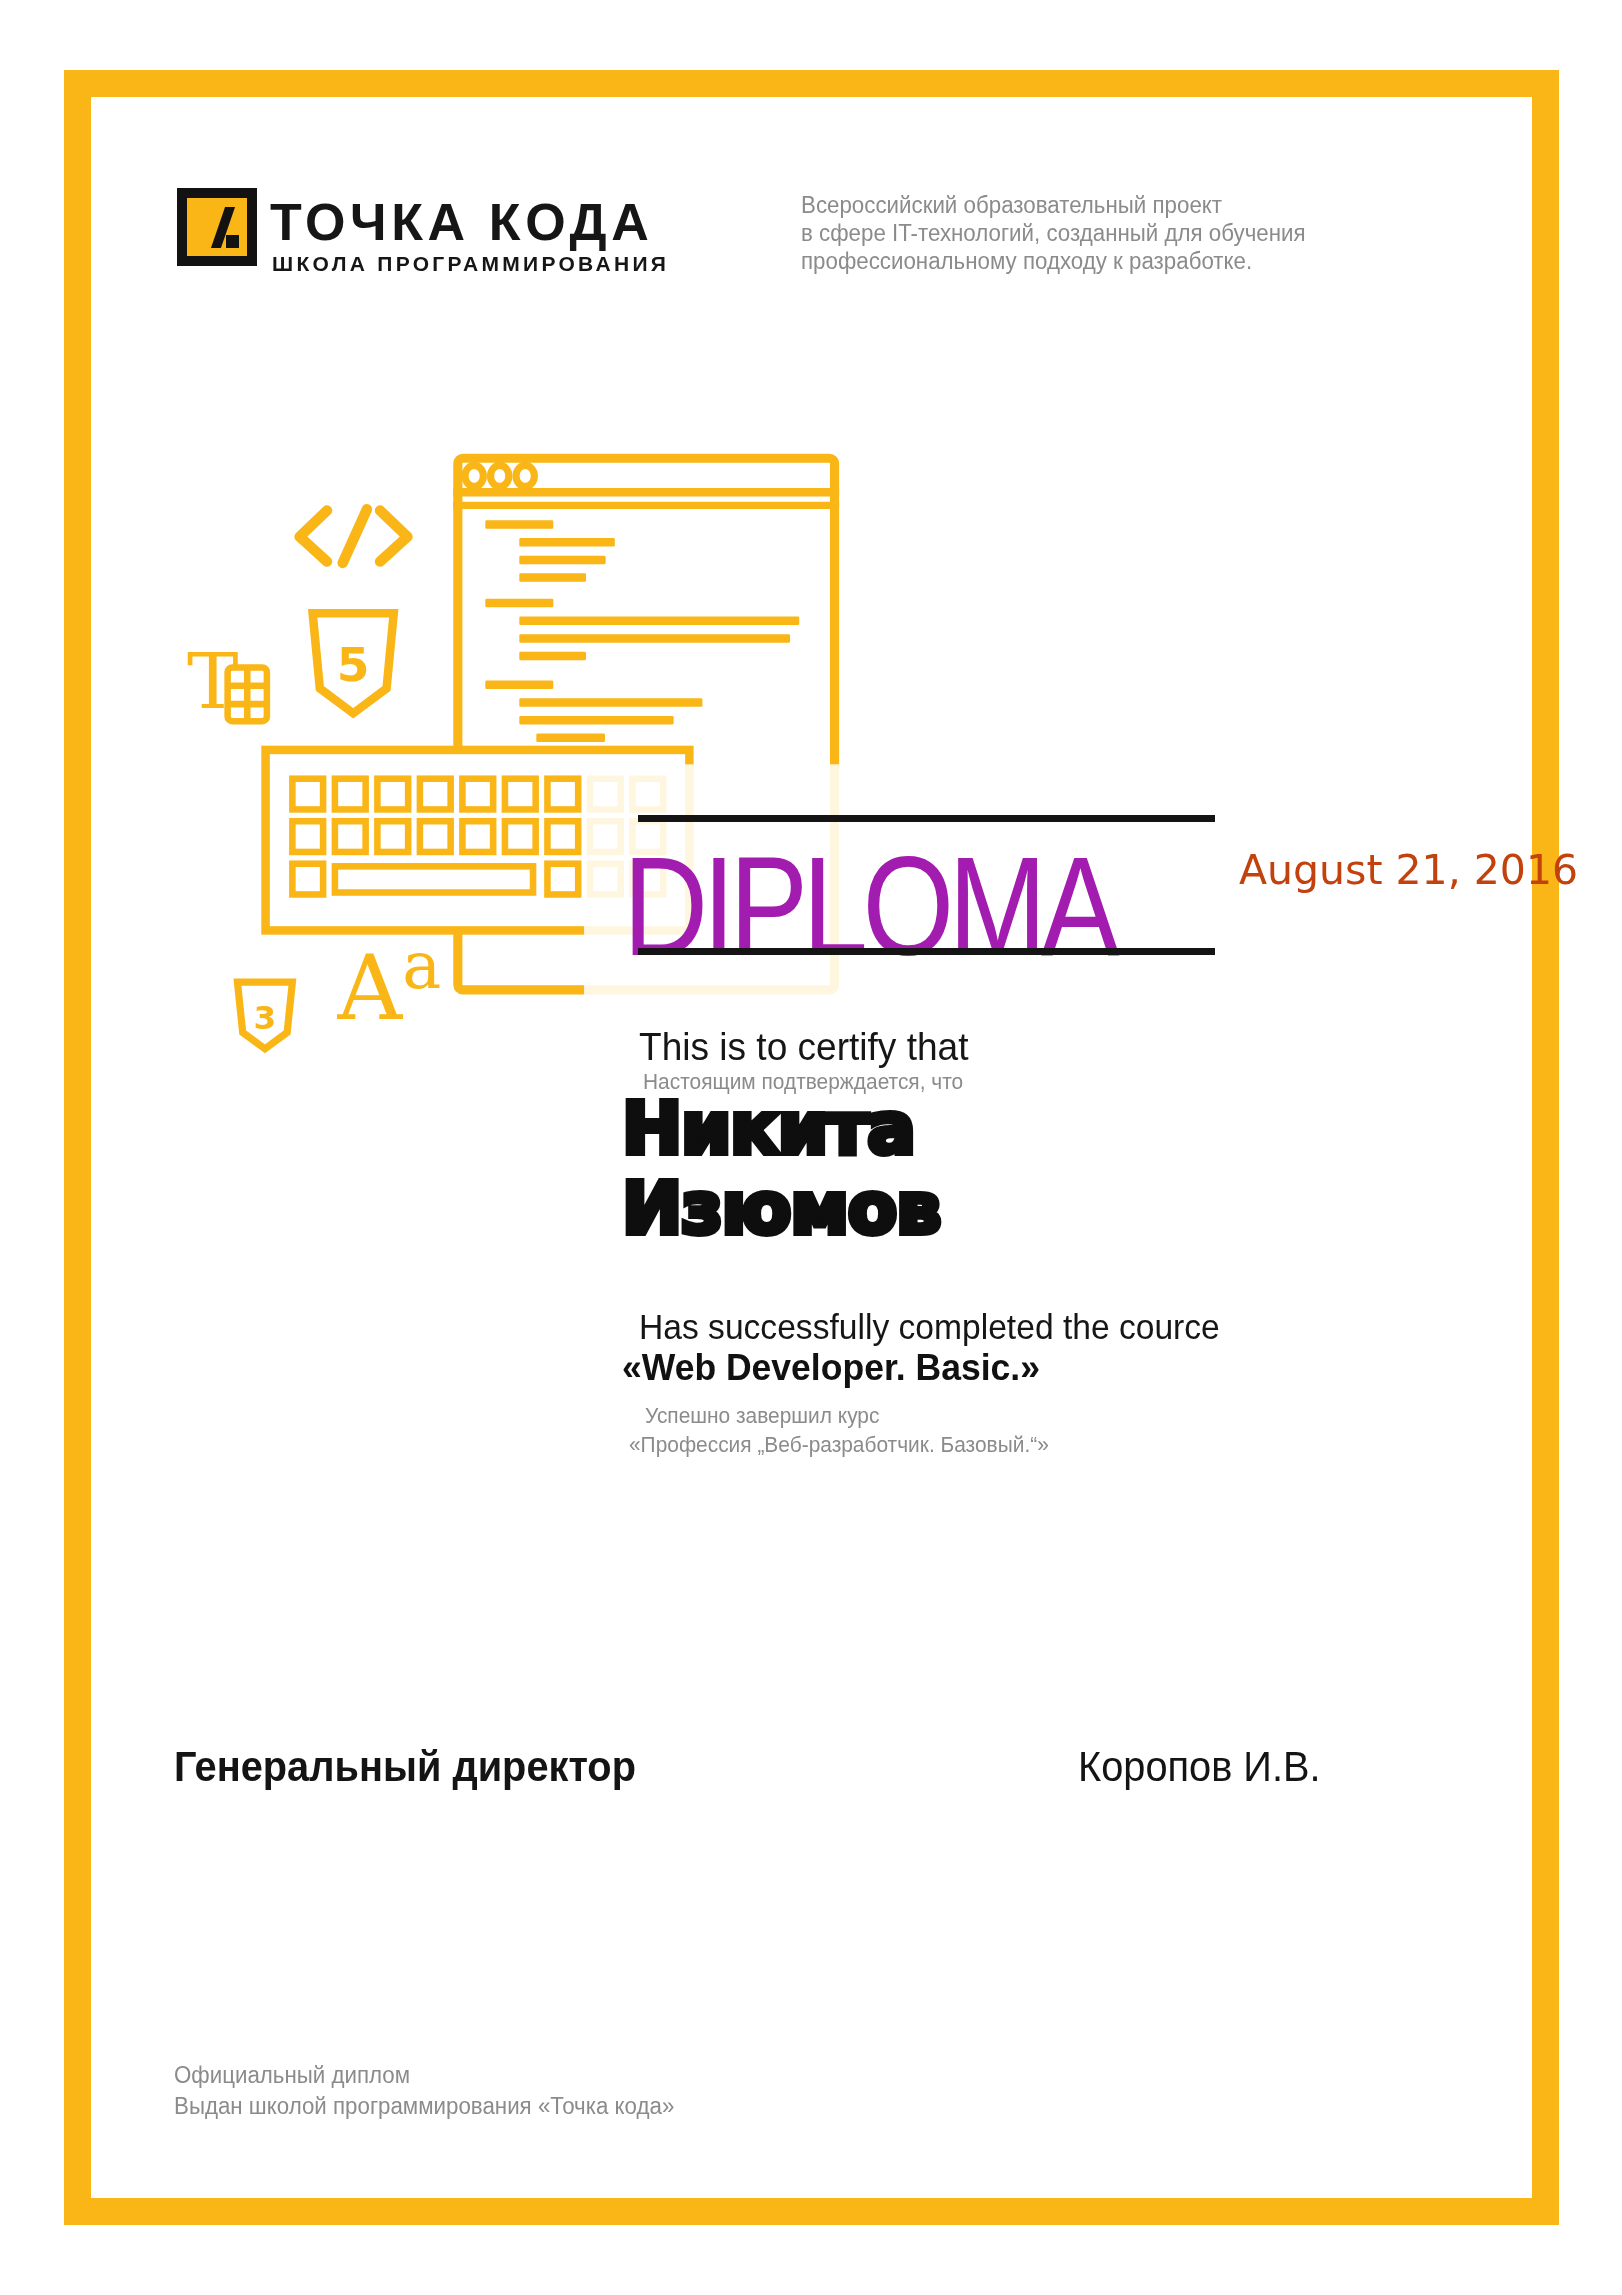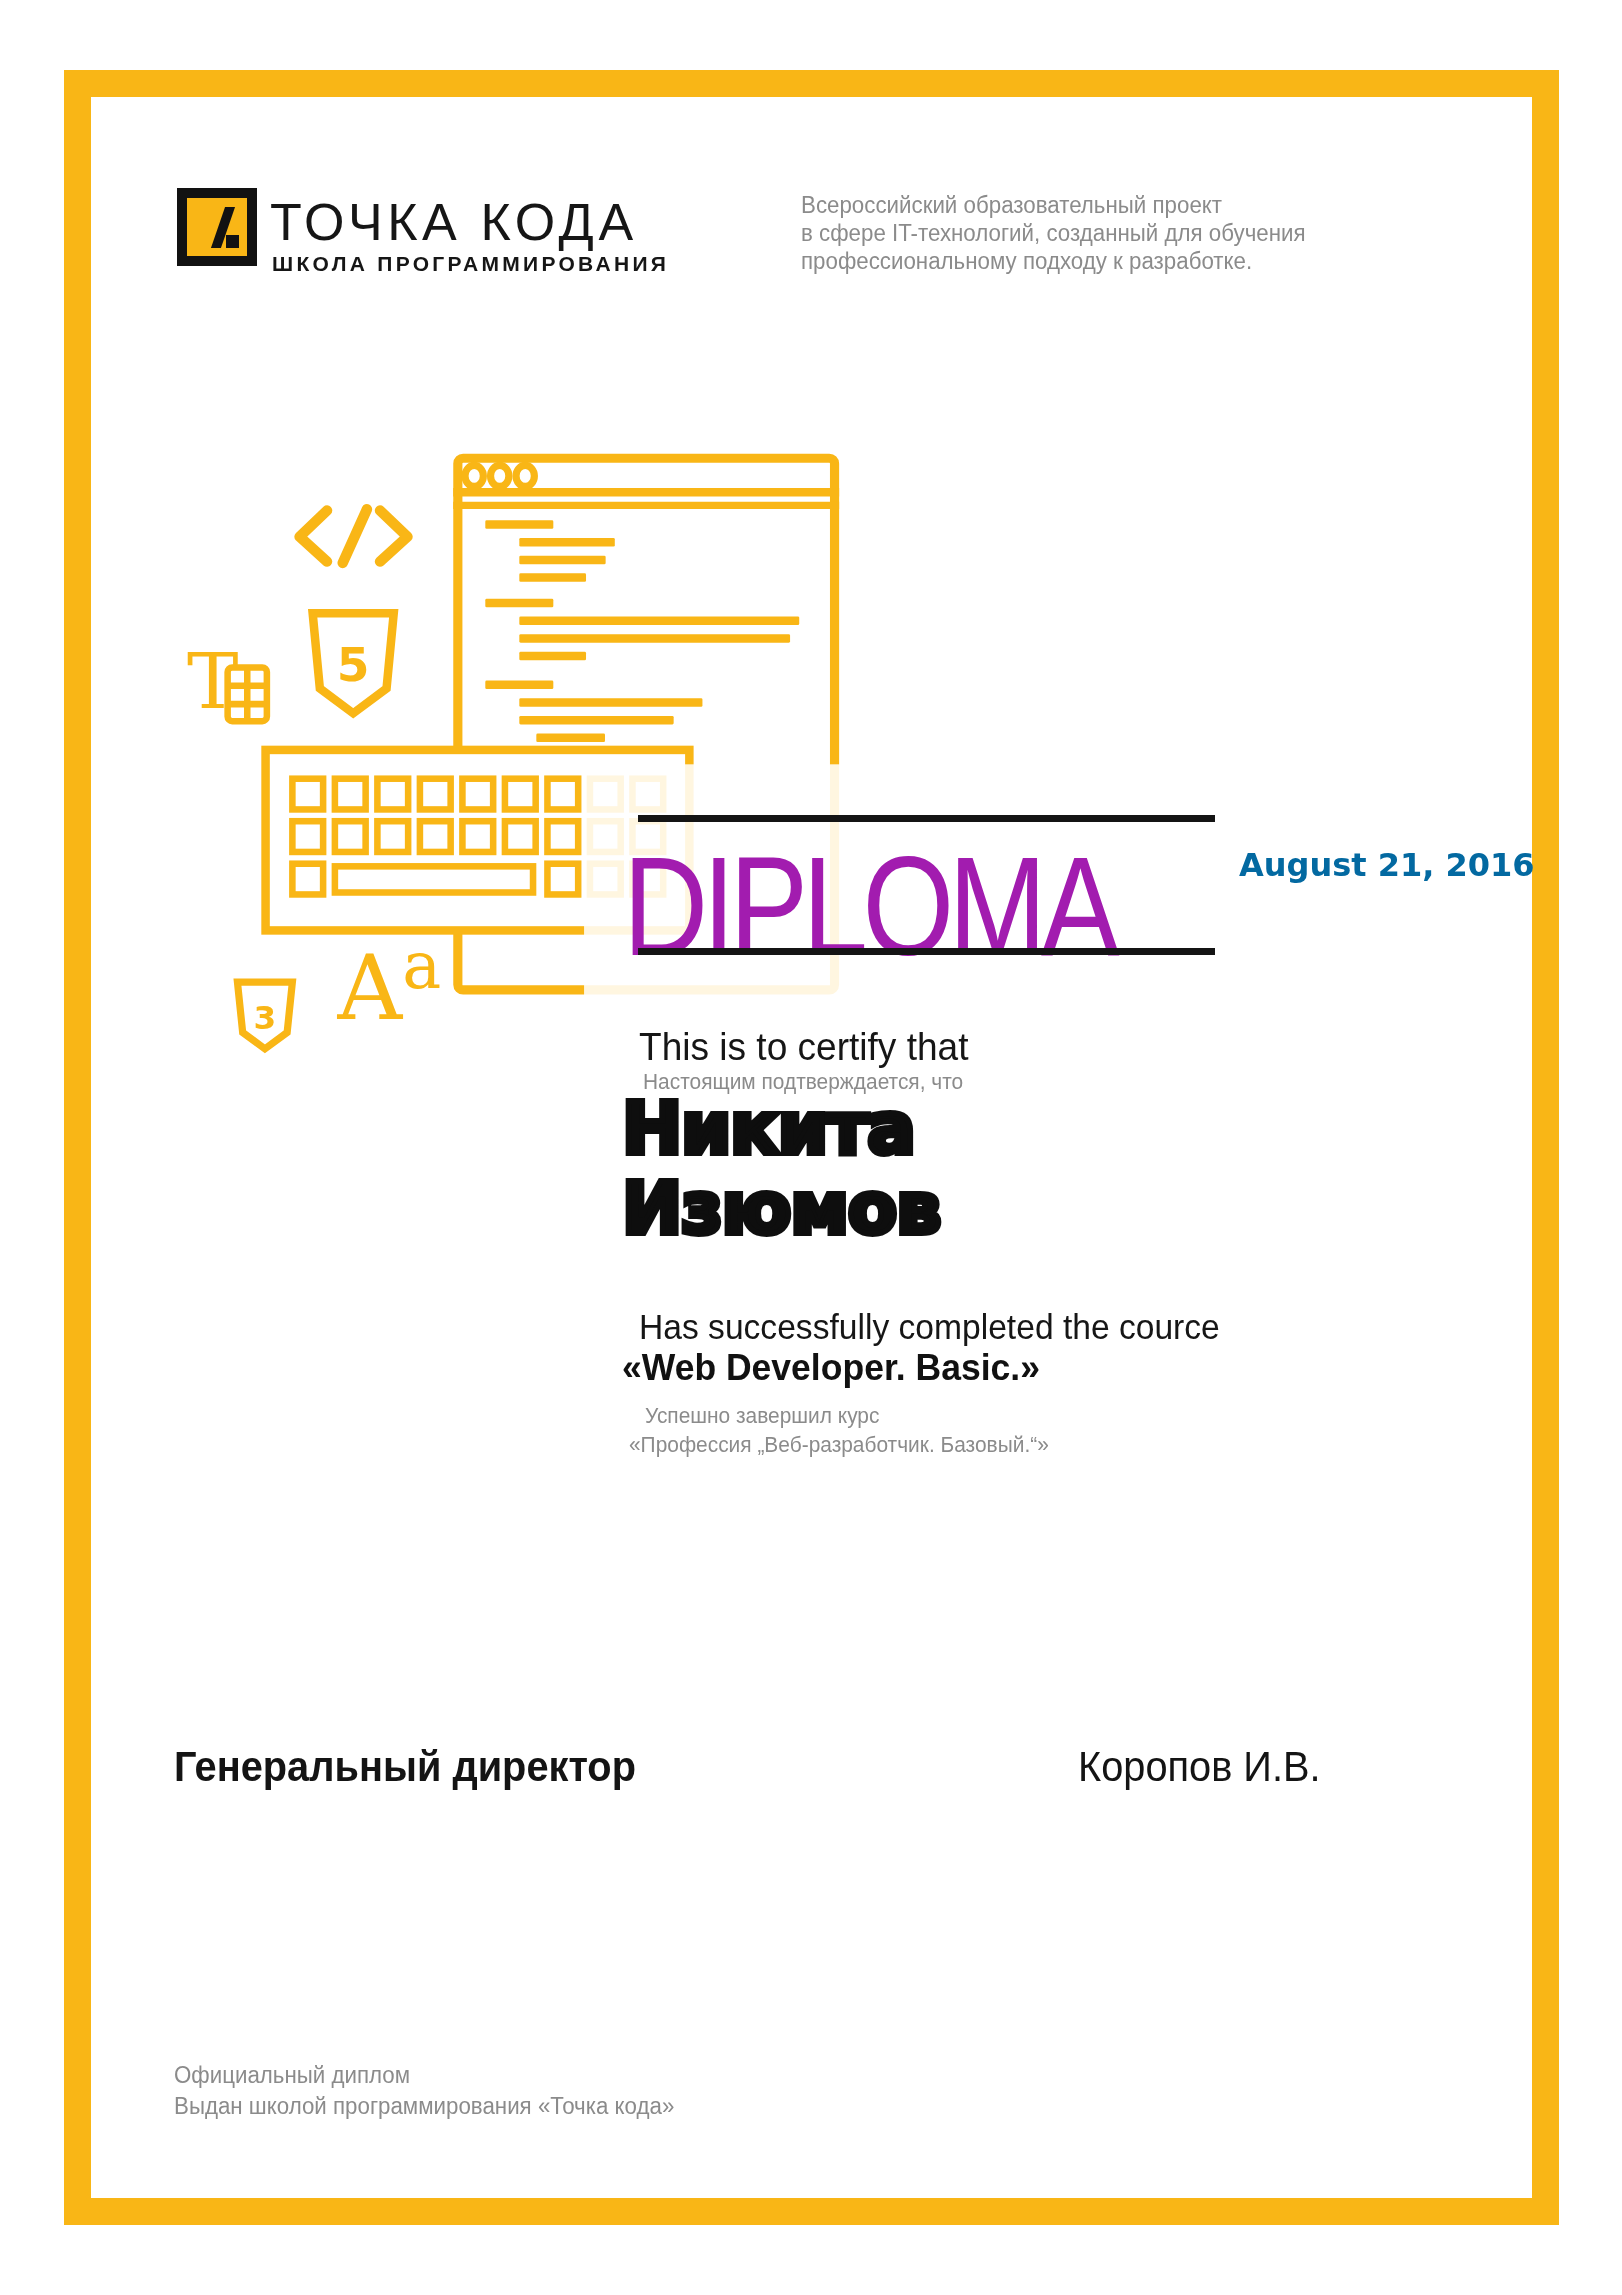--- a/index.html
+++ b/index.html
@@ -14,21 +14,21 @@
     left:64px;top:70px;width:1495px;height:2155px;
     border:27.5px solid #F9B616;box-sizing:border-box;
   }
 
   
   .logo-mark{left:177px;top:188px;width:80px;height:78px;background:#121212;}
   .logo-inner{position:absolute;left:9.8px;top:9.8px;right:9.8px;bottom:9.8px;background:#F9B616;}
   .logo-slash{position:absolute;left:31px;top:9.2px;width:9.8px;height:41px;background:#121212;transform:skewX(-19deg);}
   .logo-dot{position:absolute;right:8.5px;bottom:8.5px;width:12.4px;height:12.4px;background:#121212;}
   .logo-title{
-    left:270px;top:192px;font-size:52px;font-weight:normal;color:#161616;
+    left:270px;top:192px;font-size:52px;font-weight:bold;color:#161616;
     letter-spacing:4.6px;white-space:nowrap;
   }
   .logo-subtitle{
     left:272px;top:252px;font-size:21px;font-weight:bold;color:#161616;
     letter-spacing:3.3px;white-space:nowrap;
   }
   .org-desc{
     left:801px;top:191px;font-size:23px;line-height:28px;color:#8B8B8B;
     transform:scaleX(.97);transform-origin:0 0;white-space:nowrap;
   }
@@ -40,21 +40,21 @@
   .dip-line{background:#141414;height:7.2px;width:577px;left:638px;}
   .dip-line-top{top:815px;}
   .dip-line-bottom{top:948px;}
   .dip-title{
     left:623px;top:826px;font-size:124px;font-weight:400;color:#a21caf;
     letter-spacing:-5.9px;white-space:nowrap;
   }
   .dip-title span{display:inline-block;transform:scale(.95,1.13);transform-origin:0 0;}
   .dip-date{
     left:1239px;top:846px;font-family:"DejaVu Sans", sans-serif;
-    font-size:32px;font-weight:bold;color:#0369a1;white-space:nowrap;
+    font-size:41px;font-weight:normal;color:#c2410c;white-space:nowrap;
   }
 
   .certify-en{left:639px;top:1025px;font-size:39px;color:#161616;
     transform:scaleX(.95);transform-origin:0 0;white-space:nowrap;}
   .certify-ru{left:643px;top:1069px;font-size:22px;color:#8B8B8B;
     transform:scaleX(.95);transform-origin:0 0;white-space:nowrap;}
 
   .student-name{
     left:622px;top:1088px;font-family:"DejaVu Sans", sans-serif;
     font-size:72px;line-height:80px;font-weight:bold;color:#0E0E0E;

